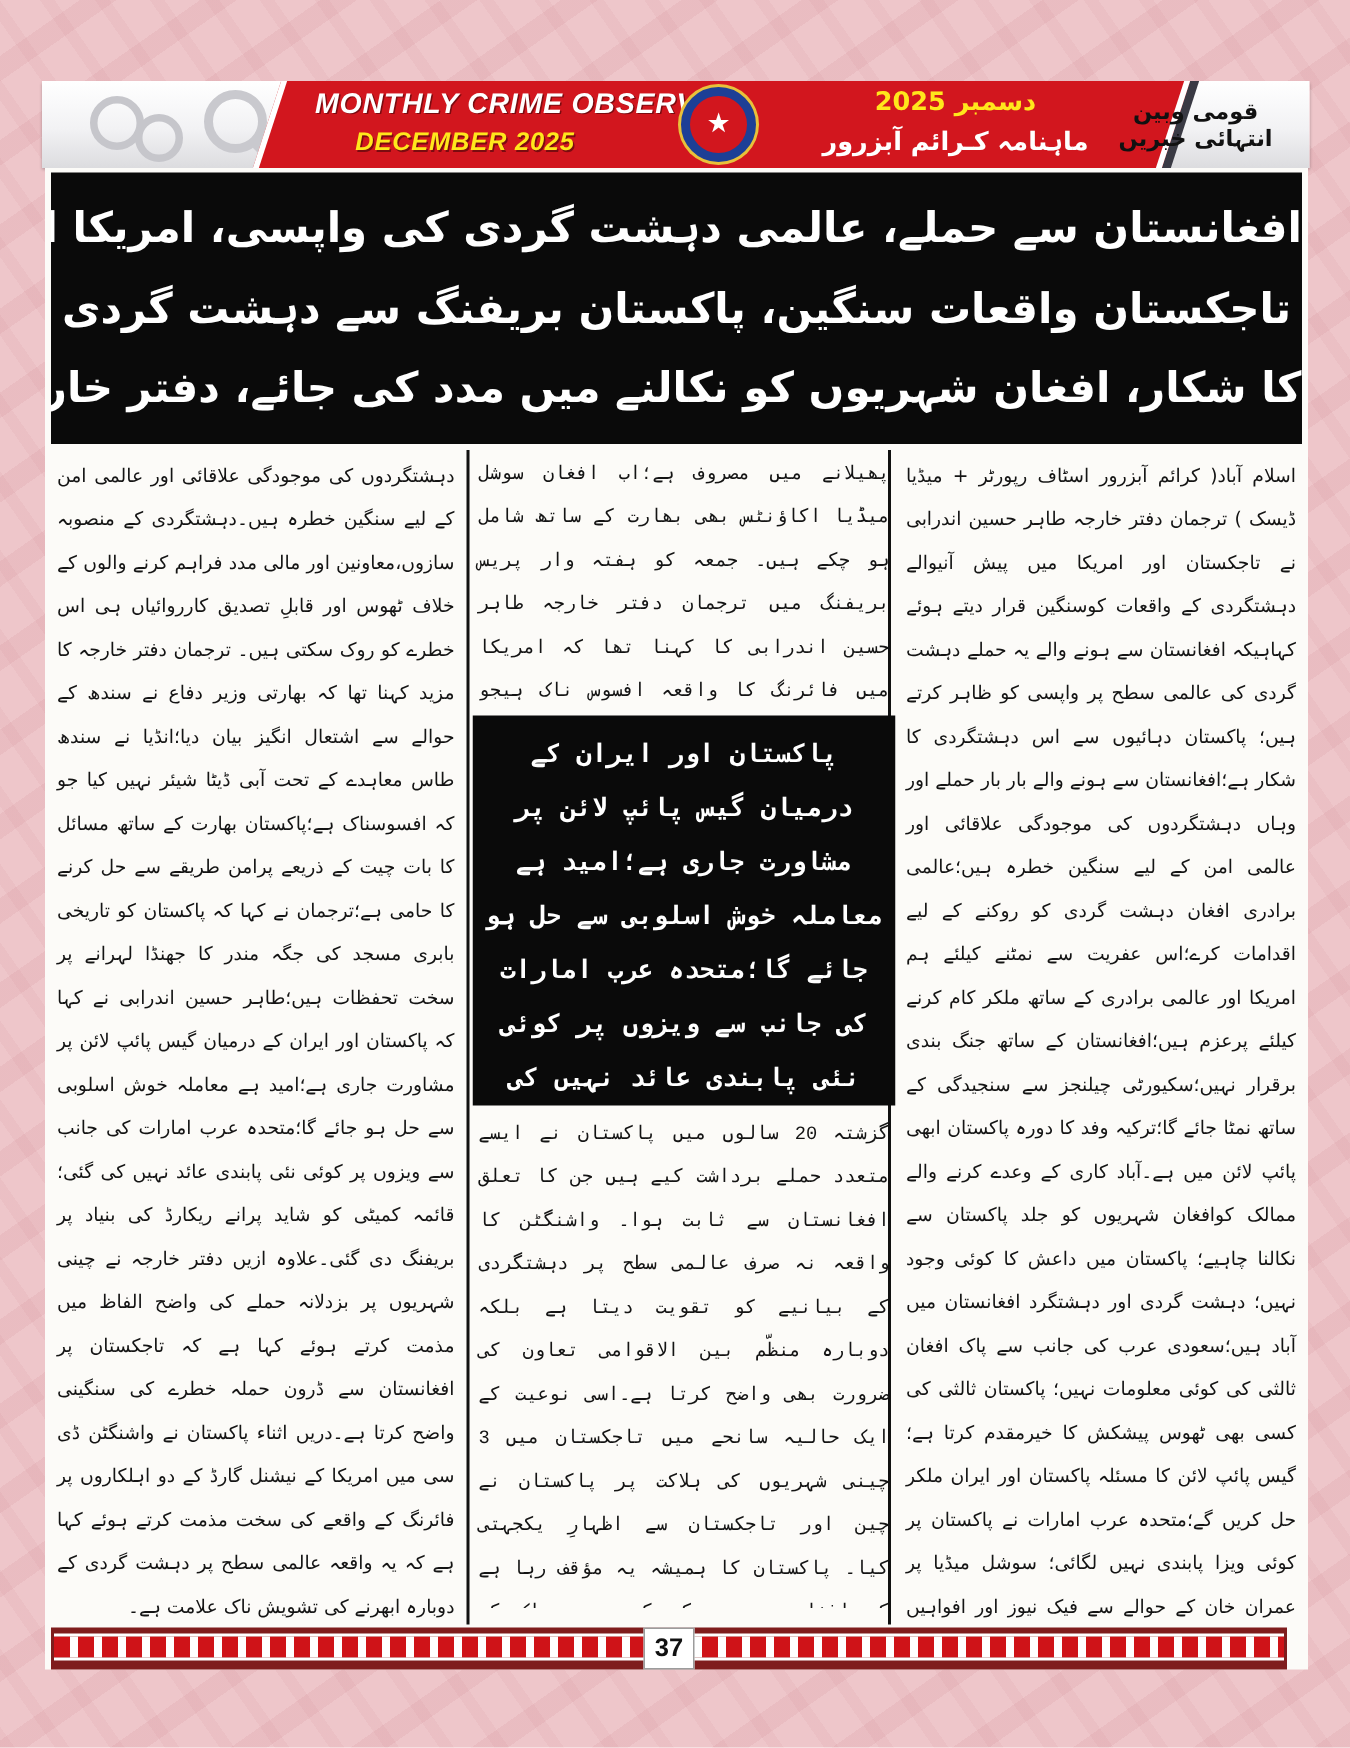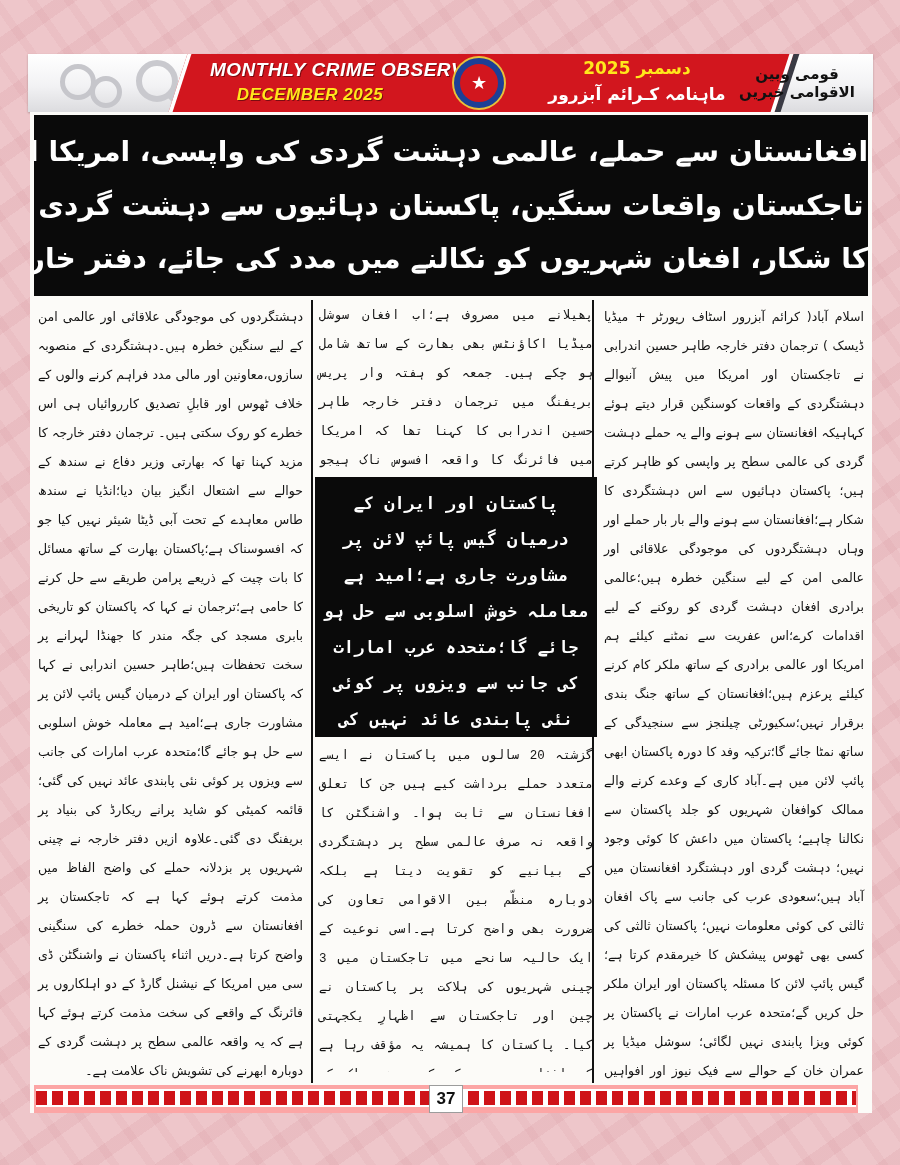--- a/index.html
+++ b/index.html
@@ -104,21 +104,21 @@
     background:#0a0a0a;color:#ffffff;
     margin:3px 0;padding:10px 8px;height:240px;overflow:hidden;
     direction:rtl;text-align:center;
     font-weight:bold;font-size:17px;line-height:36px;
   }
   .mid-bottom{height:330px;overflow:hidden;}
 
   
   .footer{
     position:absolute;left:4px;right:14px;bottom:0;height:28px;
-    background:#fca5a5;
+    background:#7f1d1d;
   }
   .squares{
     position:absolute;left:2px;right:2px;top:4px;height:14px;
     background:repeating-linear-gradient(90deg,#cf1318 0 11px,#ffffff 11px 16px);
     border-top:2px solid #ffffff;border-bottom:2px solid #ffffff;
   }
   .pageno{
     position:absolute;left:50%;top:0;transform:translateX(-50%);
     width:34px;height:28px;background:#ffffff;border:1px solid #9c9c9c;
     box-sizing:border-box;display:flex;align-items:center;justify-content:center;
@@ -140,28 +140,28 @@
       <div class="mast-title">MONTHLY CRIME OBSERVER</div>
       <div class="mast-date">DECEMBER 2025</div>
       <div class="logo">
         <span>★</span>
       </div>
       <div class="urdu-date">دسمبر 2025</div>
       <div class="urdu-title">ماہنامہ کـرائم آبزرور</div>
     </div>
   </div>
 
-  <div class="section-label">قومی وبین الاقوامی خبریں</div>
+  <div class="section-label">قومی وبین انتہائی خبریں</div>
 </div>
 
 <div class="sheet">
 
   <div class="headline">
     <div class="headline-line">افغانستان سے حملے، عالمی دہشت گردی کی واپسی، امریکا او</div>
-    <div class="headline-line">تاجکستان واقعات سنگین، پاکستان دہائیوں سے دہشت گردی</div>
+    <div class="headline-line">تاجکستان واقعات سنگین، پاکستان بریفنگ سے دہشت گردی</div>
     <div class="headline-line">کا شکار، افغان شہریوں کو نکالنے میں مدد کی جائے، دفتر خارجہ</div>
   </div>
 
   <div class="colwrap">
     <div class="vrule r1"></div>
     <div class="vrule r2"></div>
 
     <div class="col col-right">
       <p class="body-text">اسلام آباد( کرائم آبزرور اسٹاف رپورٹر + میڈیا ڈیسک ) ترجمان دفتر خارجہ طاہر حسین اندرابی نے تاجکستان اور امریکا میں پیش آنیوالے دہشتگردی کے واقعات کوسنگین قرار دیتے ہوئے کہاہیکہ افغانستان سے ہونے والے یہ حملے دہشت گردی کی عالمی سطح پر واپسی کو ظاہر کرتے ہیں؛ پاکستان دہائیوں سے اس دہشتگردی کا شکار ہے؛افغانستان سے ہونے والے بار بار حملے اور وہاں دہشتگردوں کی موجودگی علاقائی اور عالمی امن کے لیے سنگین خطرہ ہیں؛عالمی برادری افغان دہشت گردی کو روکنے کے لیے اقدامات کرے؛اس عفریت سے نمٹنے کیلئے ہم امریکا اور عالمی برادری کے ساتھ ملکر کام کرنے کیلئے پرعزم ہیں؛افغانستان کے ساتھ جنگ بندی برقرار نہیں؛سکیورٹی چیلنجز سے سنجیدگی کے ساتھ نمٹا جائے گا؛ترکیہ وفد کا دورہ پاکستان ابھی پائپ لائن میں ہے۔آباد کاری کے وعدے کرنے والے ممالک کوافغان شہریوں کو جلد پاکستان سے نکالنا چاہیے؛ پاکستان میں داعش کا کوئی وجود نہیں؛ دہشت گردی اور دہشتگرد افغانستان میں آباد ہیں؛سعودی عرب کی جانب سے پاک افغان ثالثی کی کوئی معلومات نہیں؛ پاکستان ثالثی کی کسی بھی ٹھوس پیشکش کا خیرمقدم کرتا ہے؛ گیس پائپ لائن کا مسئلہ پاکستان اور ایران ملکر حل کریں گے؛متحدہ عرب امارات نے پاکستان پر کوئی ویزا پابندی نہیں لگائی؛ سوشل میڈیا پر عمران خان کے حوالے سے فیک نیوز اور افواہیں انتہائی خطرناک ہیں؛بھارتی سائبر ڈومین یہ فیک نیوز اور افواہیں</p>
     </div>

